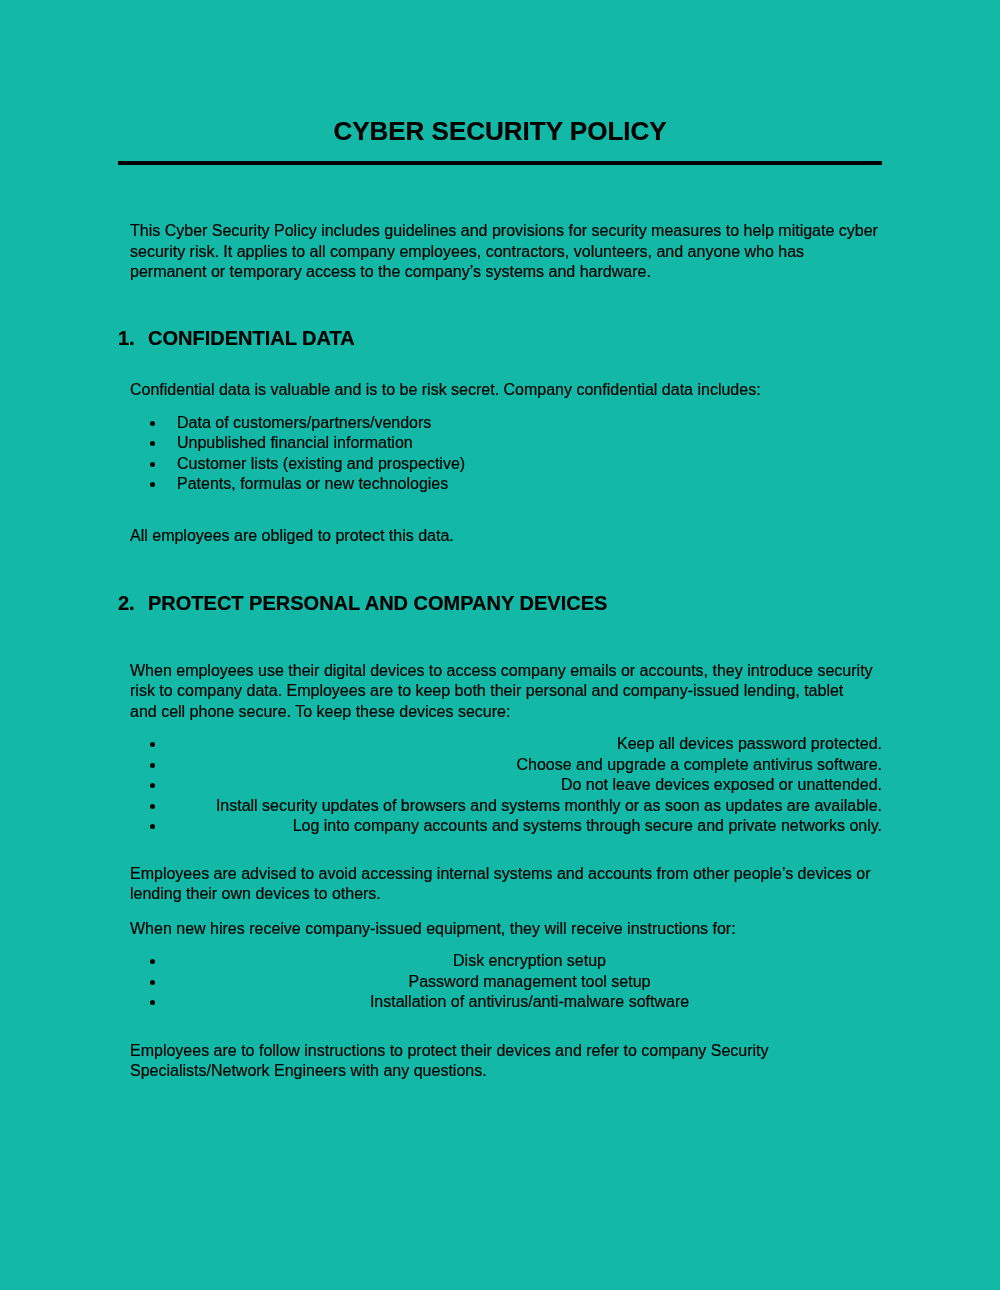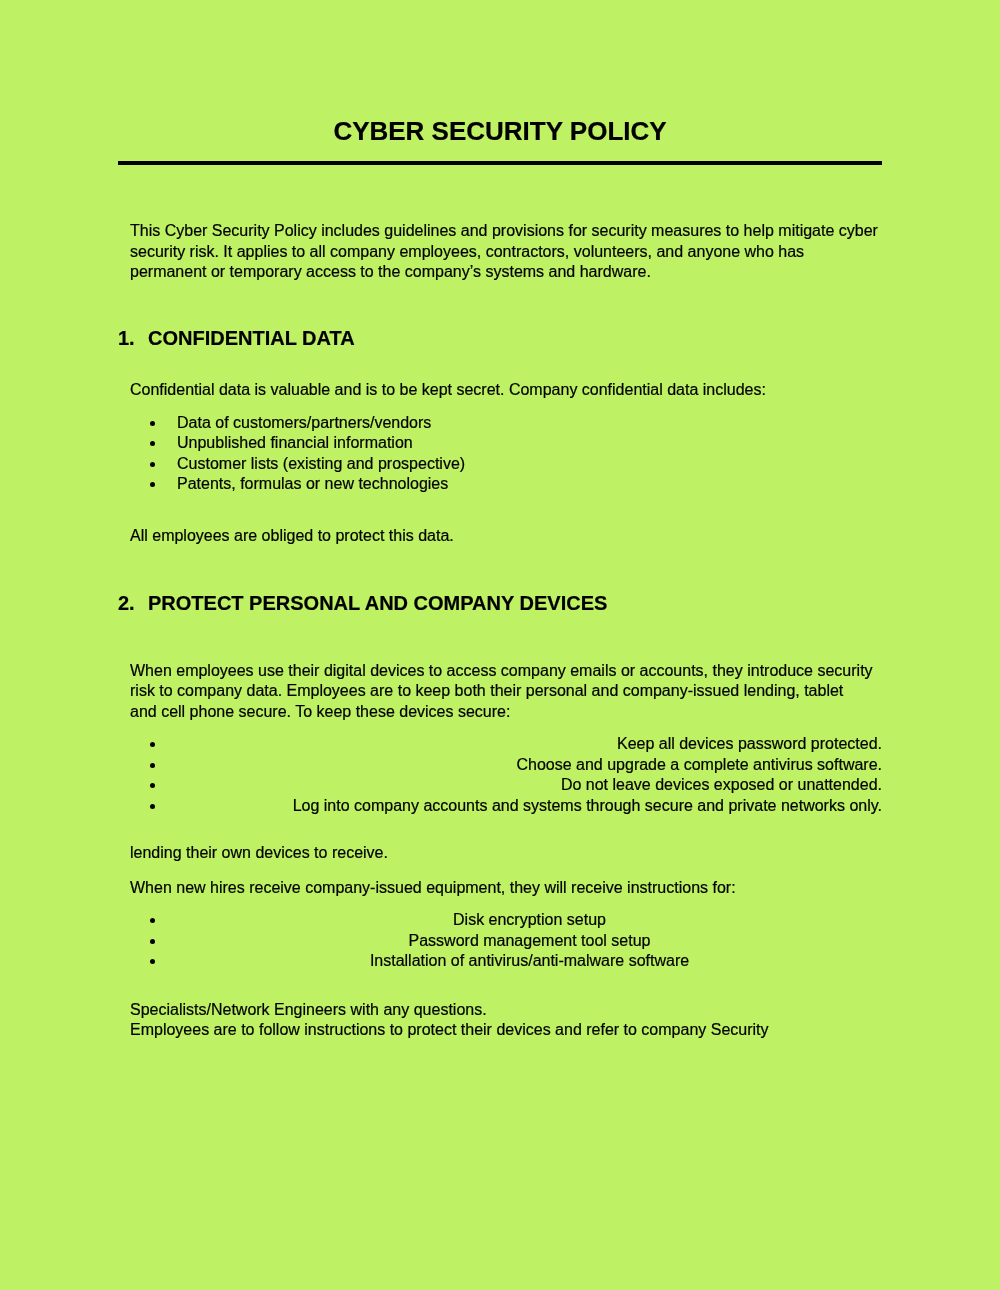--- a/index.html
+++ b/index.html
@@ -1,21 +1,21 @@
 <!DOCTYPE html>
 <html><head>
 <meta charset="utf-8">
 <style>
   html, body { margin: 0; padding: 0; background: #ffffff; }
   .page {
     position: relative;
     width: 1000px;
     height: 1290px;
     margin: 0 auto;
-    background: #bef264;
+    background: #14b8a6;
     color: #000000;
     font-family: "Liberation Sans", "DejaVu Sans", sans-serif;
     font-size: 16px;
     line-height: 20.5px;
     box-sizing: border-box;
     padding: 0 118px;
     overflow: hidden;
     -webkit-text-stroke: 0.2px currentColor;
   }
   .doc-title {
@@ -89,21 +89,21 @@
     <div class="line">security risk. It applies to all company employees, contractors, volunteers, and anyone who has</div>
     <div class="line">permanent or temporary access to the company’s systems and hardware.</div>
   </div>
 
   <div>
     <h2 class="sec-heading mt-h1">
       <span class="sec-num">1.</span><span>CONFIDENTIAL DATA</span>
     </h2>
 
     <div class="para mt-s1p1">
-      <div class="line">Confidential data is valuable and is to be kept secret. Company confidential data includes:</div>
+      <div class="line">Confidential data is valuable and is to be risk secret. Company confidential data includes:</div>
     </div>
 
     <ul class="blist mt-s1ul">
       <li><span class="bullet-dot"></span><span>Data of customers/partners/vendors</span></li>
       <li><span class="bullet-dot"></span><span>Unpublished financial information</span></li>
       <li><span class="bullet-dot"></span><span>Customer lists (existing and prospective)</span></li>
       <li><span class="bullet-dot"></span><span>Patents, formulas or new technologies</span></li>
     </ul>
 
     <div class="para mt-s1p2">
@@ -119,36 +119,38 @@
     <div class="para mt-s2p1">
       <div class="line">When employees use their digital devices to access company emails or accounts, they introduce security</div>
       <div class="line">risk to company data. Employees are to keep both their personal and company-issued lending, tablet</div>
       <div class="line">and cell phone secure. To keep these devices secure:</div>
     </div>
 
     <ul class="blist mt-s2ul1">
       <li><span class="bullet-dot"></span><span>Keep all devices password protected.</span></li>
       <li><span class="bullet-dot"></span><span>Choose and upgrade a complete antivirus software.</span></li>
       <li><span class="bullet-dot"></span><span>Do not leave devices exposed or unattended.</span></li>
+      <li><span class="bullet-dot"></span><span>Install security updates of browsers and systems monthly or as soon as updates are available.</span></li>
       <li><span class="bullet-dot"></span><span>Log into company accounts and systems through secure and private networks only.</span></li>
     </ul>
 
     <div class="para mt-s2p2">
-      <div class="line">lending their own devices to receive.</div>
+      <div class="line">Employees are advised to avoid accessing internal systems and accounts from other people’s devices or</div>
+      <div class="line">lending their own devices to others.</div>
     </div>
 
     <div class="para mt-s2p3">
       <div class="line">When new hires receive company-issued equipment, they will receive instructions for:</div>
     </div>
 
     <ul class="blist mt-s2ul2">
       <li><span class="bullet-dot"></span><span>Disk encryption setup</span></li>
       <li><span class="bullet-dot"></span><span>Password management tool setup</span></li>
       <li><span class="bullet-dot"></span><span>Installation of antivirus/anti-malware software</span></li>
     </ul>
 
     <div class="para mt-s2p4">
+      <div class="line">Employees are to follow instructions to protect their devices and refer to company Security</div>
       <div class="line">Specialists/Network Engineers with any questions.</div>
-      <div class="line">Employees are to follow instructions to protect their devices and refer to company Security</div>
     </div>
   </div>
 
 </div>
 
 </body></html>

